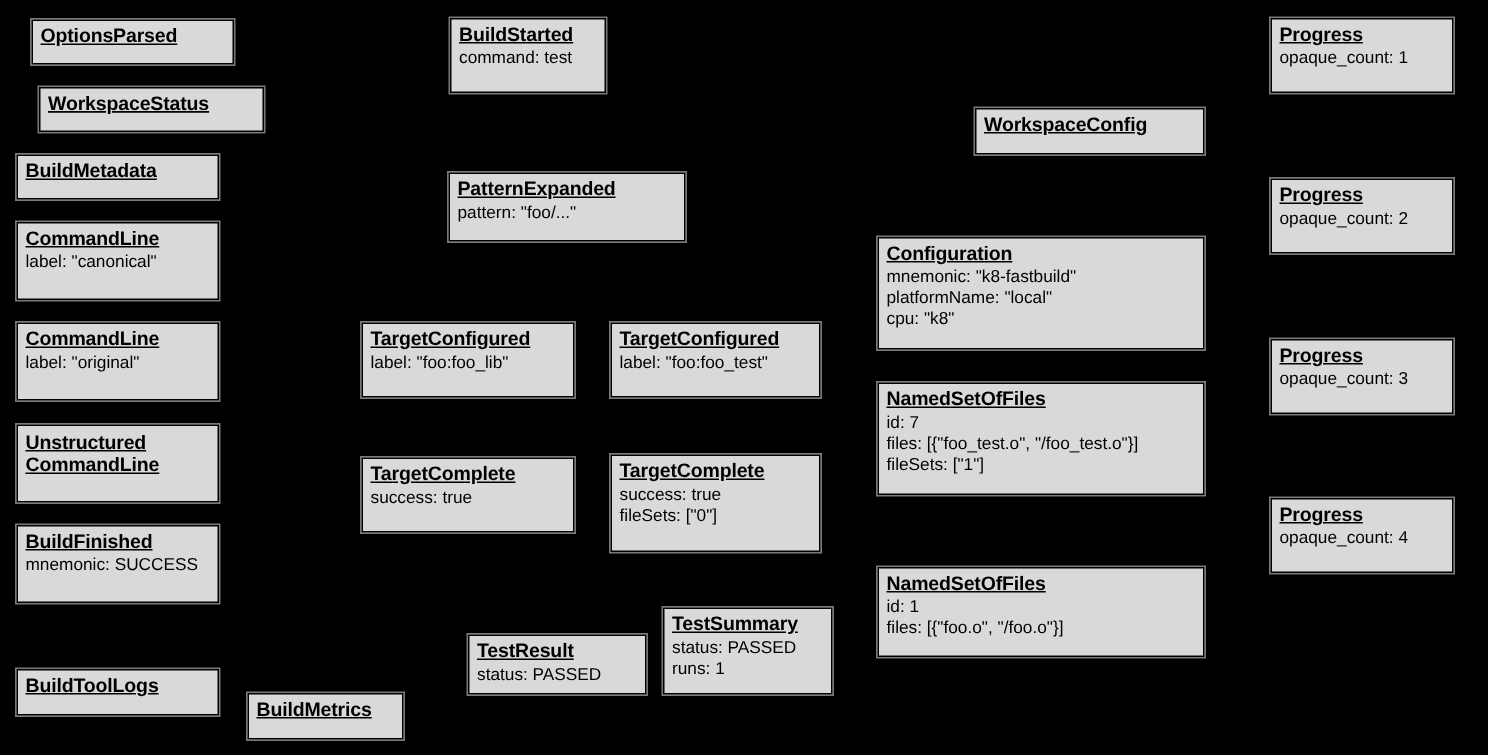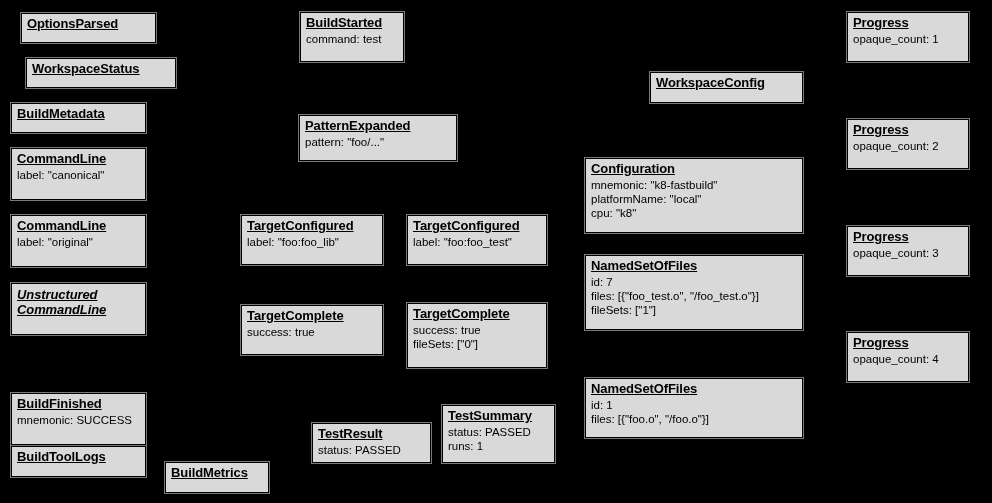--- a/index.html
+++ b/index.html
@@ -71,24 +71,24 @@
       <div class="node-fields">
         <div class="node-field">label: "canonical"</div>
       </div>
     </div>
     <div class="node" style="left: 11px; top: 215px; width: 135px; height: 52px;">
       <div class="node-title">CommandLine</div>
       <div class="node-fields">
         <div class="node-field">label: "original"</div>
       </div>
     </div>
-    <div class="node" style="left: 11px; top: 283px; width: 135px; height: 52px; font-style: italic;">
+    <div class="node" style="left: 11px; top: 283px; width: 135px; height: 52px;">
       <div class="node-title wrap">Unstructured CommandLine</div>
     </div>
-    <div class="node" style="left: 11px; top: 350px; width: 135px; height: 52px; margin-top: 43px;">
+    <div class="node" style="left: 11px; top: 350px; width: 135px; height: 52px;">
       <div class="node-title">BuildFinished</div>
       <div class="node-fields">
         <div class="node-field">mnemonic: SUCCESS</div>
       </div>
     </div>
     <div class="node" style="left: 11px; top: 446px; width: 135px; height: 31px;">
       <div class="node-title">BuildToolLogs</div>
     </div>
     <div class="node" style="left: 165px; top: 462px; width: 104px; height: 31px; text-align: center;">
       <div class="node-title">BuildMetrics</div>

